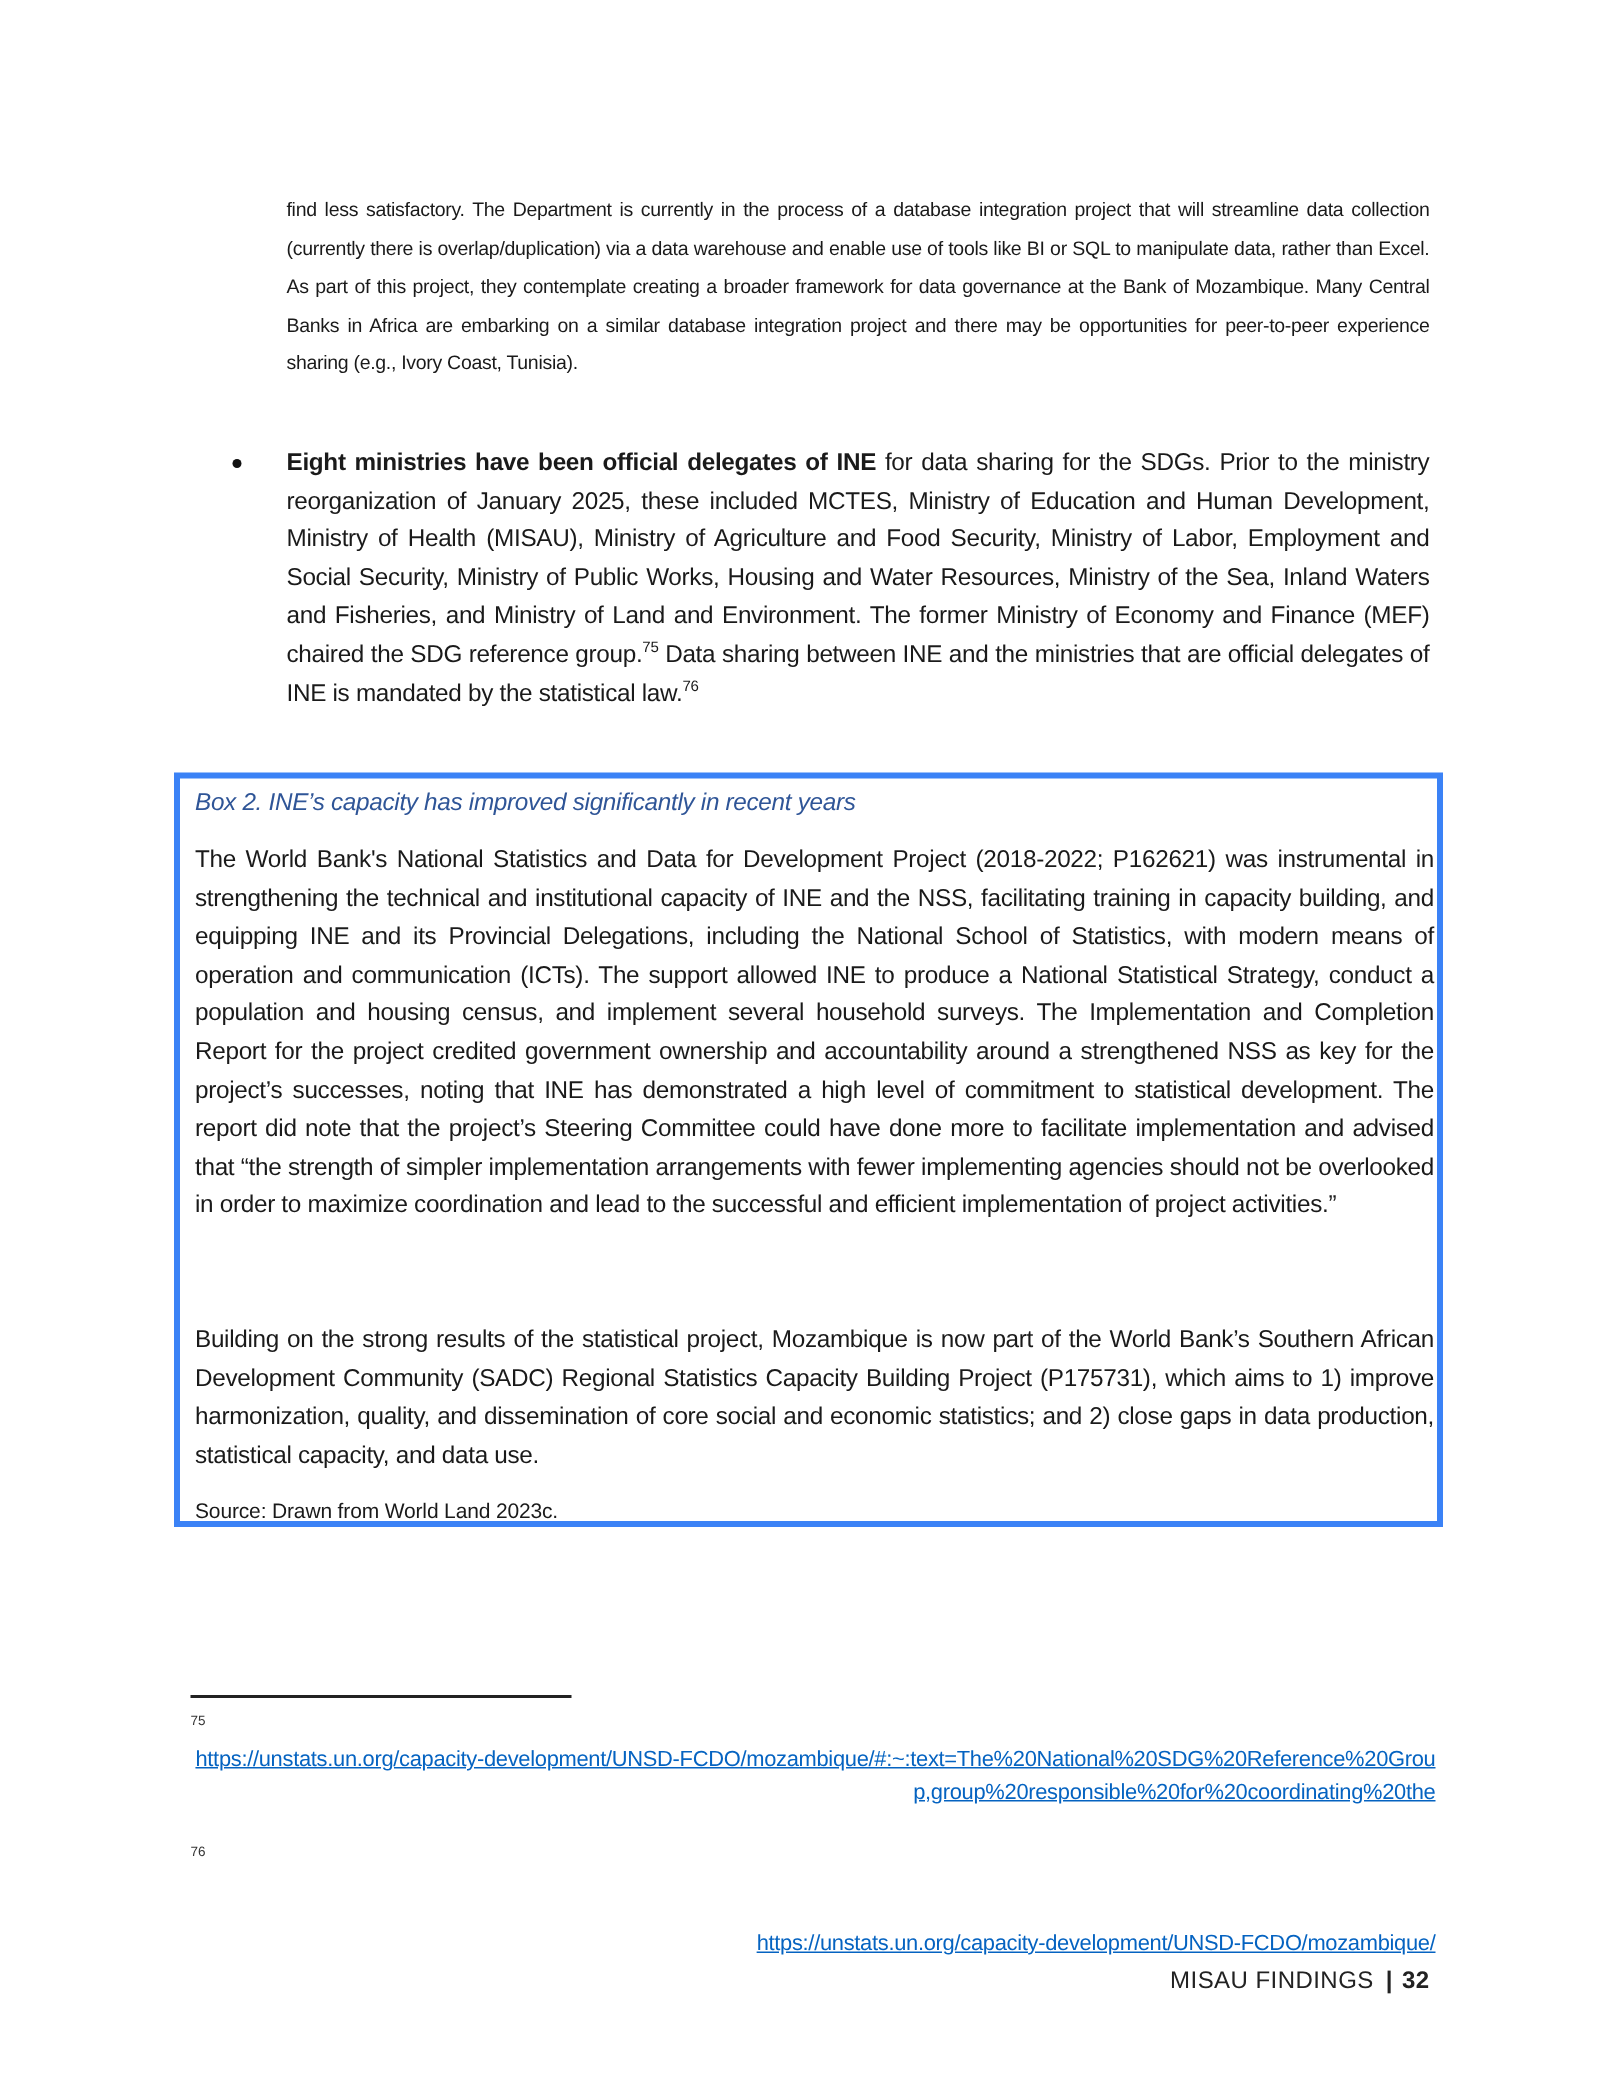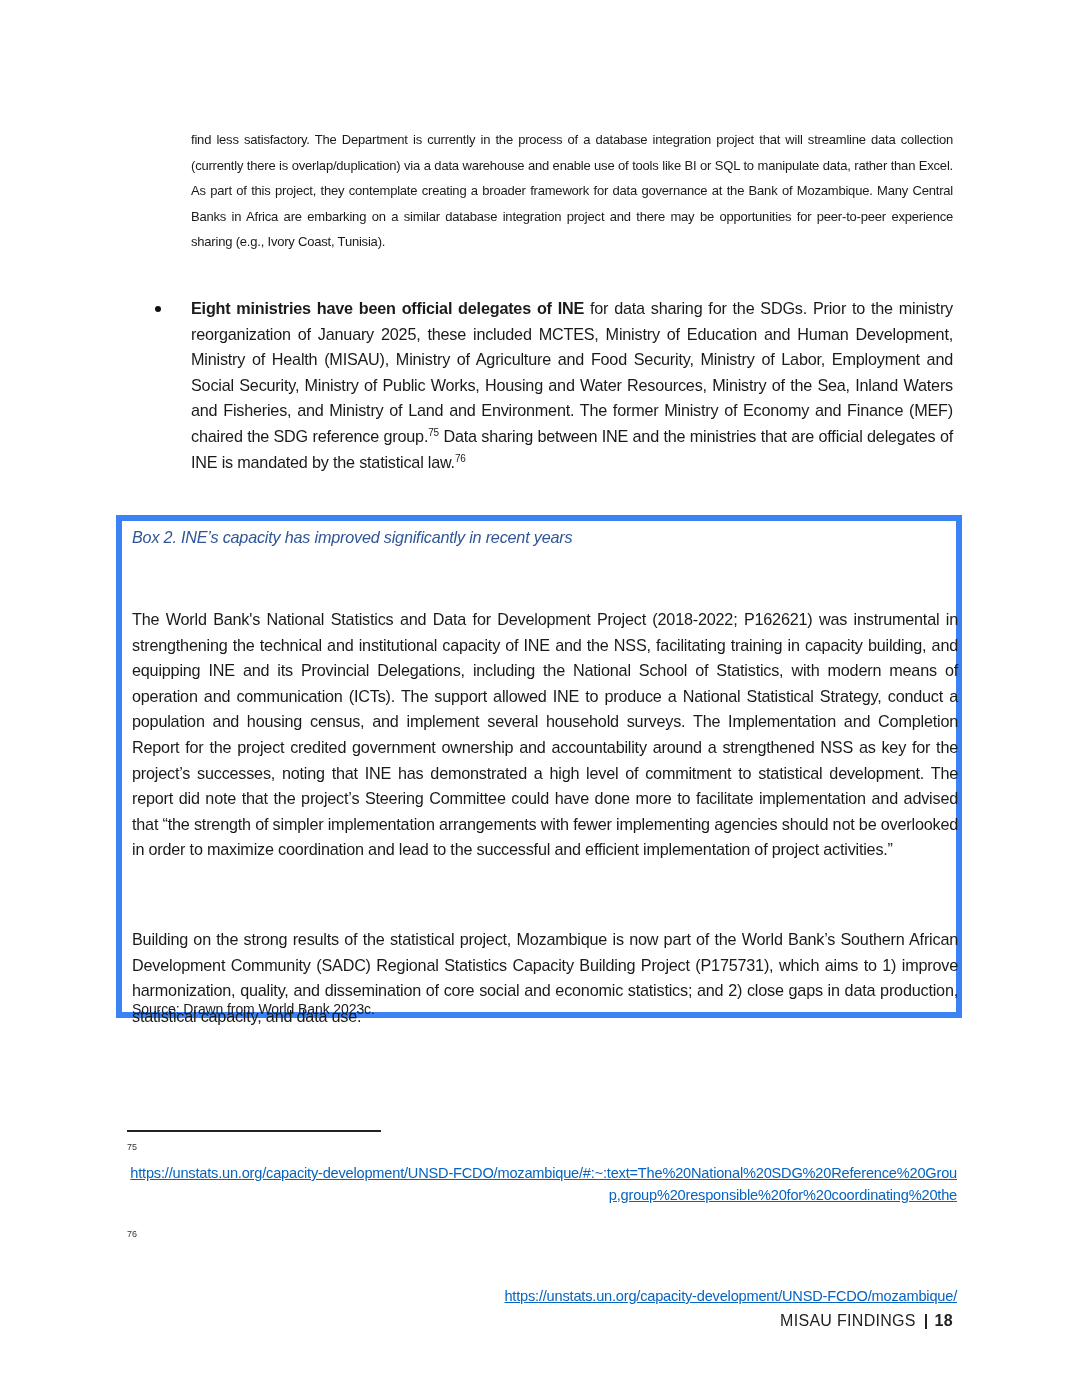--- a/index.html
+++ b/index.html
@@ -18,29 +18,29 @@
     border-radius: 50%; background: #111;
   }
   .bullet-text {
     position: absolute; left: 36px; width: 762px;
     font-size: 16.2px; line-height: 25.6px; text-align: justify; letter-spacing: -0.2px;
   }
   .bold { font-weight: bold; margin-top: 40px; }
   sup { font-size: 10px; line-height: 0; vertical-align: super; }
   .box {
     position: absolute; left: 116px; top: 515px; width: 846px; height: 503px;
-    border: 6px solid #3b82f6; box-sizing: border-box;
+    border: 4px solid #3b82f6; box-sizing: border-box;
   }
   .box-title {
     position: absolute; left: 10px; top: 4px; font-style: italic;
     color: #2f5597; font-size: 16.2px; line-height: 24px; letter-spacing: -0.2px;
   }
   .box-para {
     position: absolute; left: 10px; width: 826px; font-size: 16.2px;
-    line-height: 25.6px; text-align: justify; letter-spacing: -0.2px; margin-top: 44px;
+    line-height: 25.6px; text-align: justify; letter-spacing: -0.2px;
   }
   .box-source {
     position: absolute; left: 10px; top: 479px; font-size: 14px;
     line-height: 18px; letter-spacing: -0.1px;
   }
   .fn-rule { position: absolute; left: 127px; top: 1130px; width: 254px; height: 2px; background: #222; }
   .fn-num { position: absolute; left: 127px; font-size: 9px; color: #333; }
   .fn-link {
     position: absolute; left: 127px; width: 830px; font-size: 14.6px; line-height: 21.5px;
     color: #0563c1; text-decoration: underline; word-break: break-all; letter-spacing: -0.2px; text-align: right;
@@ -59,26 +59,26 @@
 
 <div class="bullet-row">
   <span class="bullet-dot"></span>
   <div class="bullet-text" style="top:0;"><span class="bold">Eight ministries have been official delegates of INE</span><span> for data sharing for the SDGs. Prior to the ministry reorganization of January 2025, these included MCTES, Ministry of Education and Human Development, Ministry of Health (MISAU), Ministry of Agriculture and Food Security, Ministry of Labor, Employment and Social Security, Ministry of Public Works, Housing and Water Resources, Ministry of the Sea, Inland Waters and Fisheries, and Ministry of Land and Environment. The former Ministry of Economy and Finance (MEF) chaired the SDG reference group.</span><sup>75</sup><span> Data sharing between INE and the ministries that are official delegates of INE is mandated by the statistical law.</span><sup>76</sup></div>
 </div>
 
 <div class="box">
   <div class="box-title">Box 2. INE’s capacity has improved significantly in recent years</div>
   <div class="box-para" style="top:42px;">The World Bank's National Statistics and Data for Development Project (2018-2022; P162621) was instrumental in strengthening the technical and institutional capacity of INE and the NSS, facilitating training in capacity building, and equipping INE and its Provincial Delegations, including the National School of Statistics, with modern means of operation and communication (ICTs). The support allowed INE to produce a National Statistical Strategy, conduct a population and housing census, and implement several household surveys. The Implementation and Completion Report for the project credited government ownership and accountability around a strengthened NSS as key for the project’s successes, noting that INE has demonstrated a high level of commitment to statistical development. The report did note that the project’s Steering Committee could have done more to facilitate implementation and advised that “the strength of simpler implementation arrangements with fewer implementing agencies should not be overlooked in order to maximize coordination and lead to the successful and efficient implementation of project activities.”</div>
   <div class="box-para" style="top:362px;">Building on the strong results of the statistical project, Mozambique is now part of the World Bank’s Southern African Development Community (SADC) Regional Statistics Capacity Building Project (P175731), which aims to 1) improve harmonization, quality, and dissemination of core social and economic statistics; and 2) close gaps in data production, statistical capacity, and data use.</div>
-  <div class="box-source">Source: Drawn from World Bank 2023c.</div>
+  <div class="box-source">Source: Drawn from World Land 2023c.</div>
 </div>
 
 <div class="fn-rule"></div>
 
 <div class="fn-num" style="top:1142px;">75</div>
 <a class="fn-link" style="top:1163px;"> https://unstats.un.org/capacity-development/UNSD-FCDO/mozambique/#:~:text=The%20National%20SDG%20Reference%20Group,group%20responsible%20for%20coordinating%20the</a>
 
 <div class="fn-num" style="top:1229px;">76</div>
 <a class="fn-link" style="top:1286px;"> https://unstats.un.org/capacity-development/UNSD-FCDO/mozambique/</a>
 
 <div class="footer">
-  <span>MISAU FINDINGS</span><span class="sep">|</span><span class="pnum">18</span>
+  <span>MISAU FINDINGS</span><span class="sep">|</span><span class="pnum">32</span>
 </div>
 
 </body></html>

